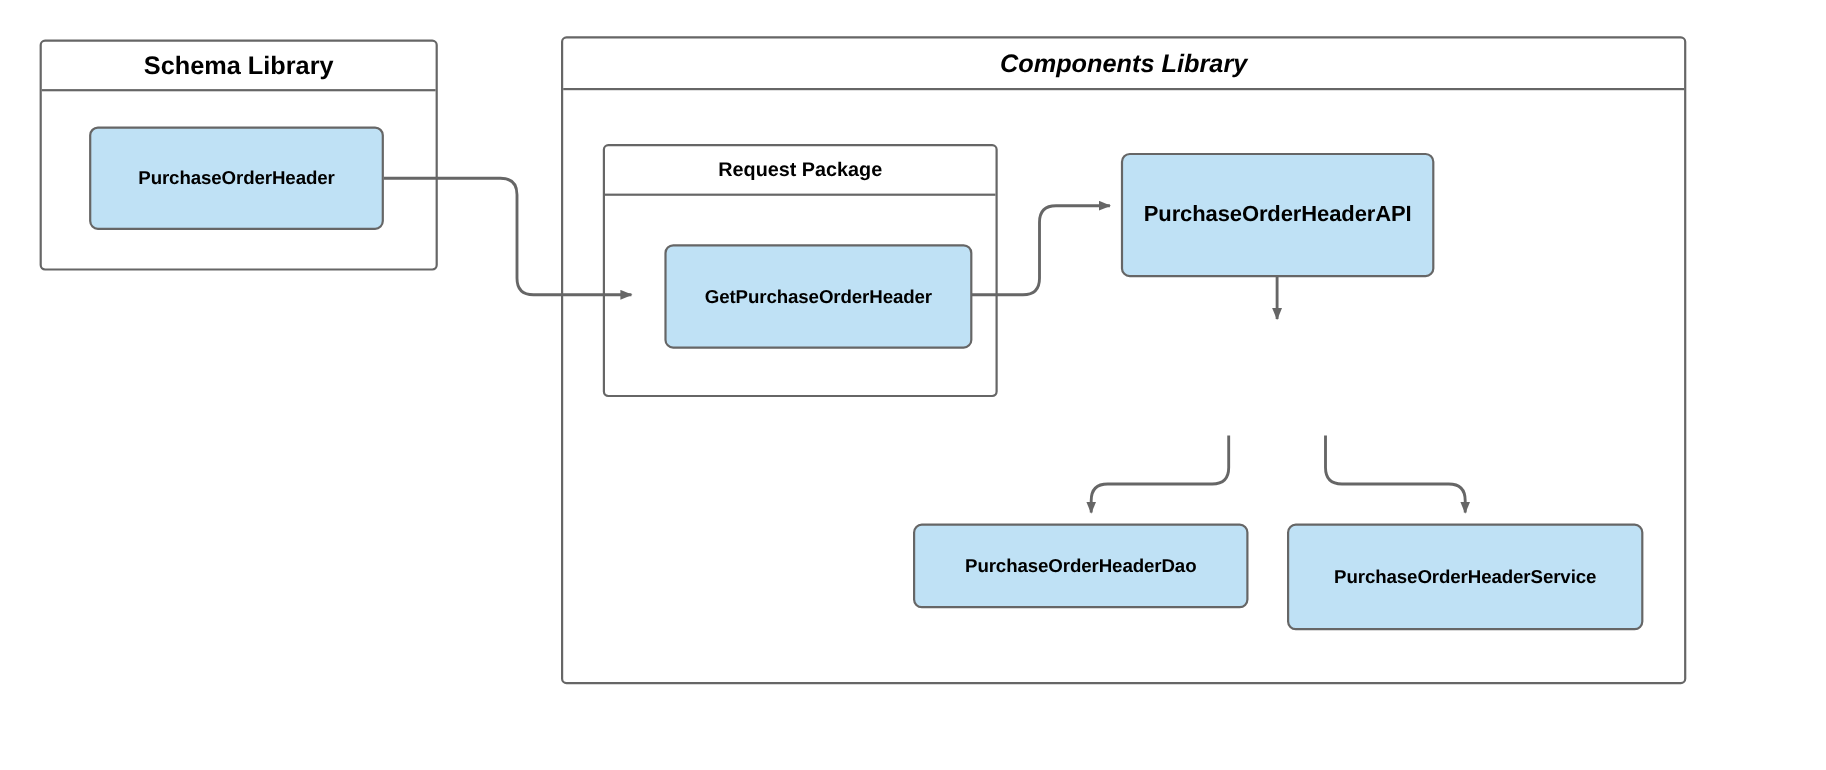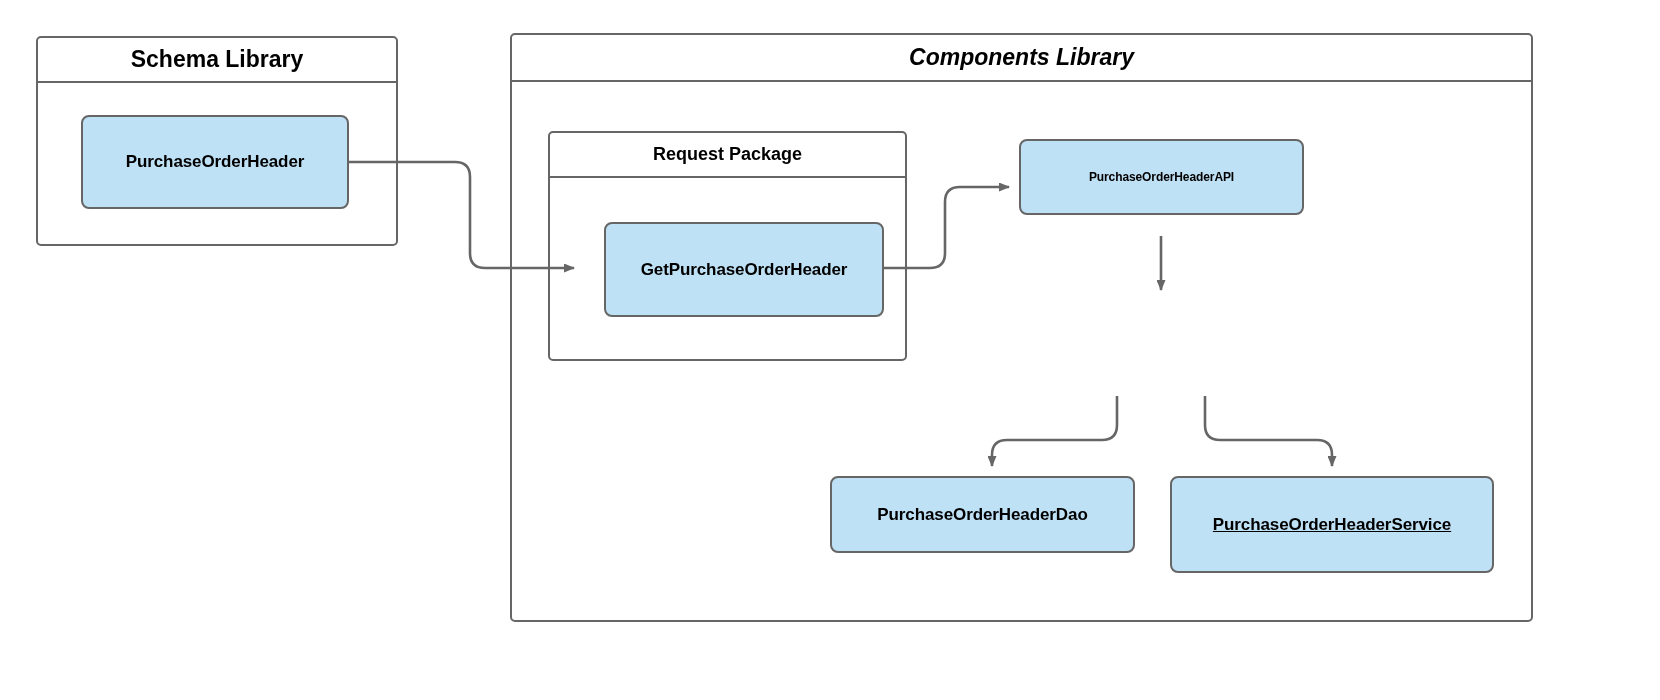--- a/index.html
+++ b/index.html
@@ -58,26 +58,26 @@
   </svg>
 
   <div class="node" id="node-purchase-order-header" style="left: 81px; top: 115px; width: 268px; height: 94px; font-size: 17px; background: rgb(191, 225, 245); border-color: rgb(102, 102, 102); color: rgb(0, 0, 0);">
     <span>PurchaseOrderHeader</span>
   </div>
 
   <div class="node" id="node-get-purchase-order-header" style="left: 604px; top: 222px; width: 280px; height: 95px; font-size: 17px; background: rgb(191, 225, 245); border-color: rgb(102, 102, 102); color: rgb(0, 0, 0);">
     <span>GetPurchaseOrderHeader</span>
   </div>
 
-  <div class="node" id="node-purchase-order-header-api" style="left: 1019px; top: 139px; width: 285px; height: 76px; font-size: 12px; background: rgb(191, 225, 245); border-color: rgb(102, 102, 102); color: rgb(0, 0, 0);">
+  <div class="node" id="node-purchase-order-header-api" style="left: 1019px; top: 139px; width: 285px; height: 113px; font-size: 20px; background: rgb(191, 225, 245); border-color: rgb(102, 102, 102); color: rgb(0, 0, 0);">
     <span>PurchaseOrderHeaderAPI</span>
   </div>
 
 
   <div class="node" id="node-purchase-order-header-dao" style="left: 830px; top: 476px; width: 305px; height: 77px; font-size: 17px; background: rgb(191, 225, 245); border-color: rgb(102, 102, 102); color: rgb(0, 0, 0);">
     <span>PurchaseOrderHeaderDao</span>
   </div>
 
-  <div class="node" id="node-purchase-order-header-service" style="left: 1170px; top: 476px; width: 324px; height: 97px; font-size: 17px; background: rgb(191, 225, 245); border-color: rgb(102, 102, 102); color: rgb(0, 0, 0); text-decoration: underline;">
+  <div class="node" id="node-purchase-order-header-service" style="left: 1170px; top: 476px; width: 324px; height: 97px; font-size: 17px; background: rgb(191, 225, 245); border-color: rgb(102, 102, 102); color: rgb(0, 0, 0);">
     <span>PurchaseOrderHeaderService</span>
   </div>
 
 </div>
 
 </body></html>

